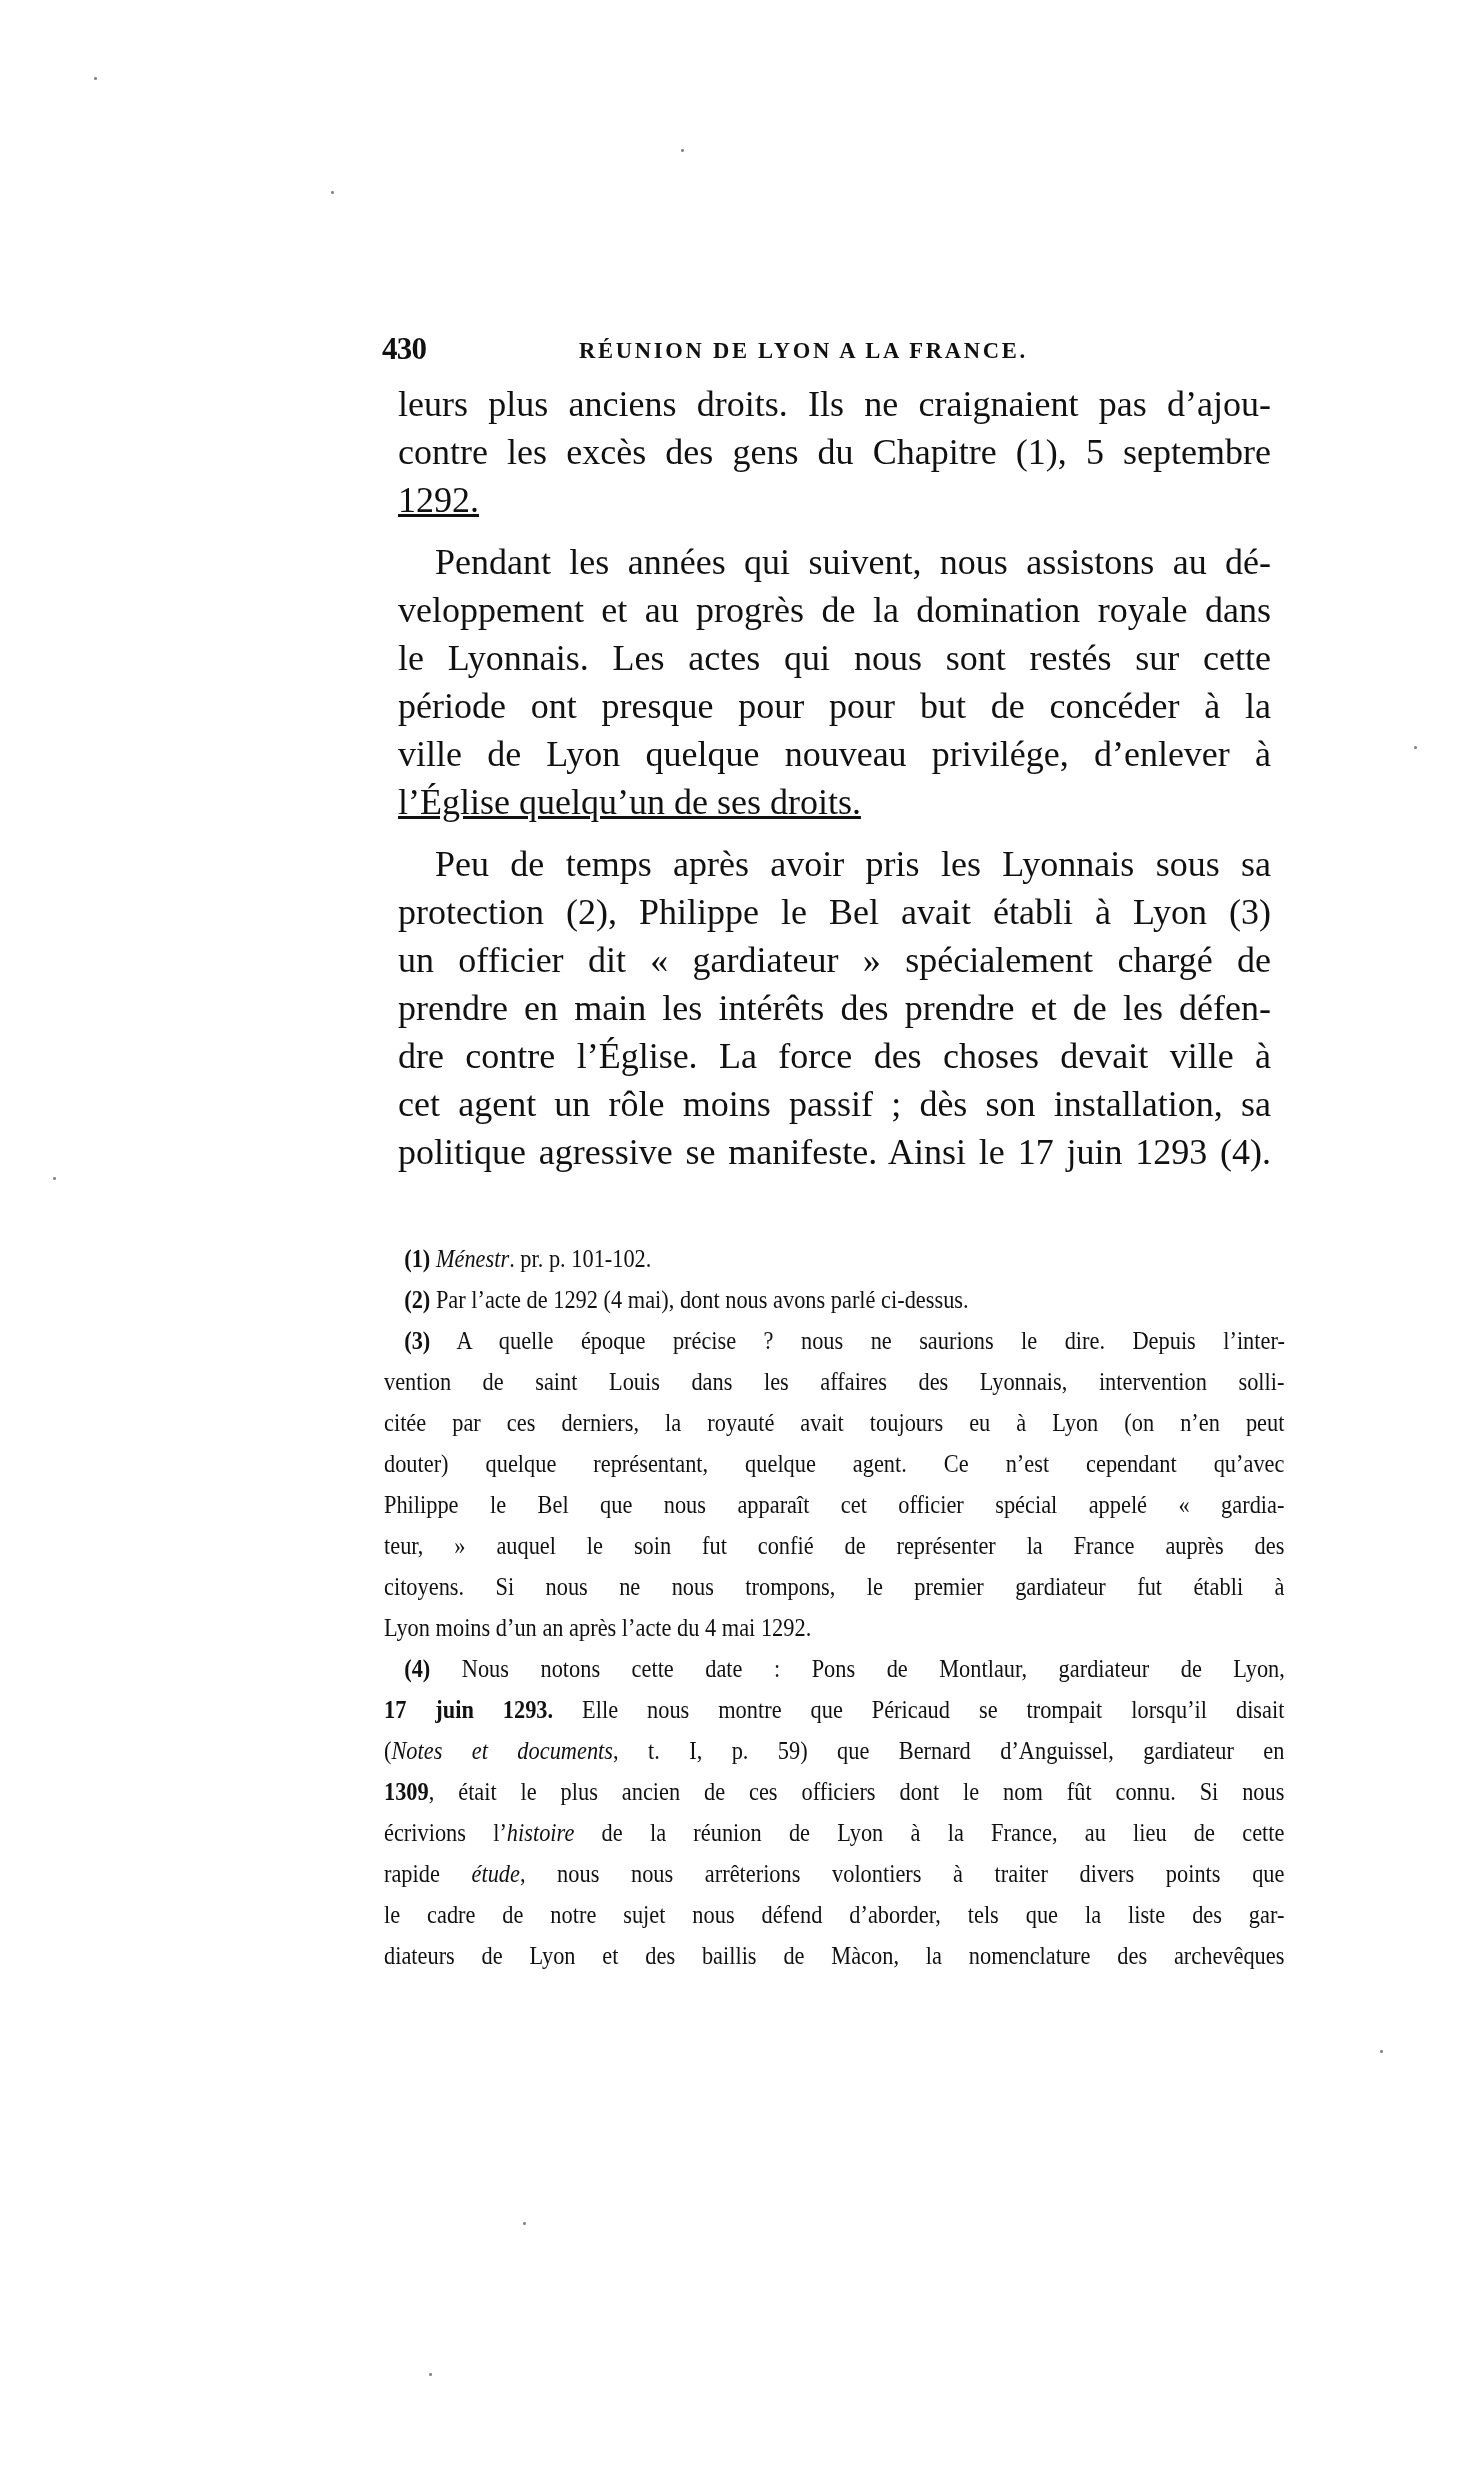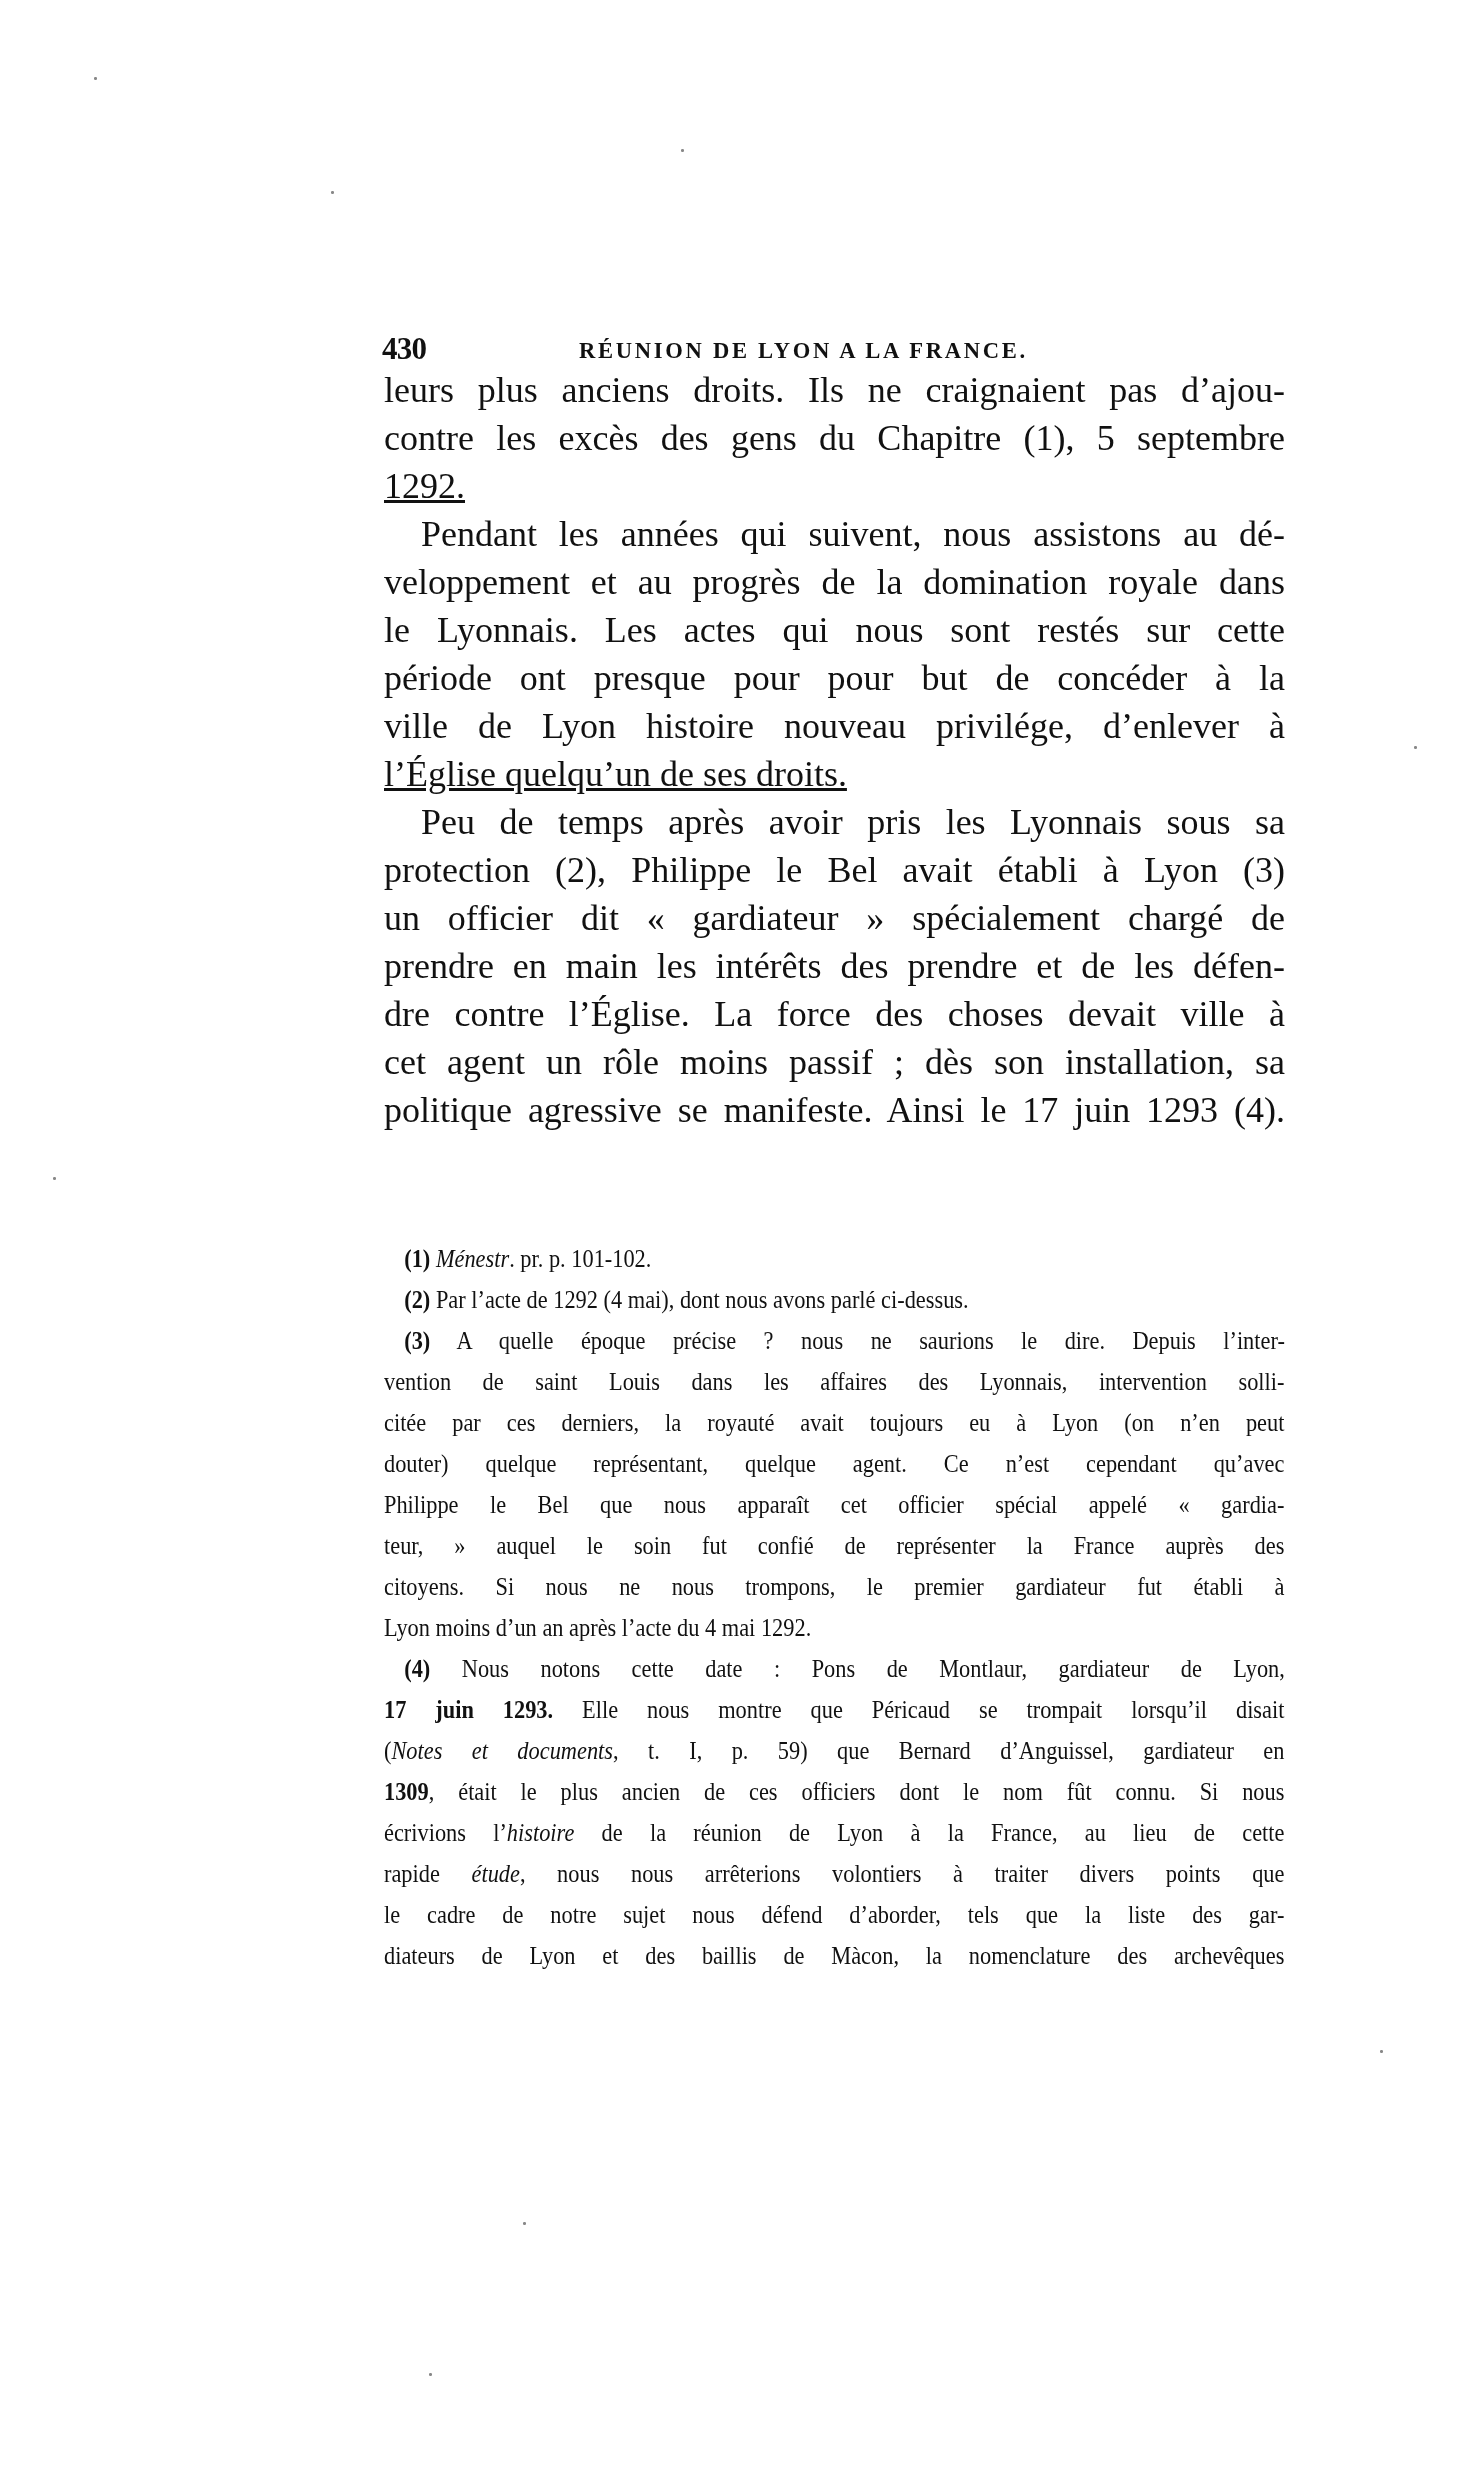--- a/index.html
+++ b/index.html
@@ -6,21 +6,21 @@
   body { width: 1483px; height: 2475px; position: relative; overflow: hidden; color: #111; }
   .page { position: absolute; left: 0; top: 0; width: 1483px; height: 2475px; background: #ffffff; }
   .header { position: absolute; left: 382px; top: 312px; width: 902px; height: 37px;
     font-family: "Liberation Serif", "DejaVu Serif", serif; margin-top: 19px; }
   .page-number { position: absolute; left: 0; top: 0; font-size: 31px; font-weight: bold; letter-spacing: -0.8px; }
   .running-title { position: absolute; left: 197px; top: 6.7px; font-size: 22.6px; font-weight: bold;
     letter-spacing: 2.7px; white-space: nowrap; }
   .body-text { position: absolute; left: 384px; top: 366px; width: 901px;
     font-family: "Liberation Serif", "DejaVu Serif", serif; font-size: 36px; line-height: 48px;
     text-align: justify; hyphens: manual; }
-  .body-text p { margin: 0; }
+  .body-text p { margin: 14px; }
   .line { display: block; text-align: justify; text-align-last: justify; white-space: nowrap; height: 48px; overflow: visible; }
   .line.last { text-align-last: left; text-decoration: underline; }
   .footnotes { position: absolute; left: 384px; top: 1238px; width: 901px;
     font-family: "Liberation Serif", "DejaVu Serif", serif; font-size: 26px; line-height: 41px;
     transform: scaleX(0.86); transform-origin: 0 0; }
   .footnotes .fl { display: block; white-space: nowrap; height: 41px; text-align: justify; text-align-last: justify; width: 1047px; }
   .footnotes .fl.short { text-align-last: left; }
   .footnotes .fl.first { padding-left: 23.5px; width: 1024px; }
   .fn-num { font-weight: bold; }
   .speck { position: absolute; width: 2.5px; height: 2.5px; background: #888; border-radius: 50%; }
@@ -39,21 +39,21 @@
     <p>
       <span class="line">leurs plus anciens droits. Ils ne craignaient pas d’ajou-</span>
       <span class="line">contre les excès des gens du Chapitre (1), 5 septembre</span>
       <span class="line last">1292.</span>
     </p>
     <p>
       <span class="line" style="padding-left:37px">Pendant les années qui suivent, nous assistons au dé-</span>
       <span class="line">veloppement et au progrès de la domination royale dans</span>
       <span class="line">le Lyonnais. Les actes qui nous sont restés sur cette</span>
       <span class="line">période ont presque pour pour but de concéder à la</span>
-      <span class="line">ville de Lyon histoire nouveau privilége, d’enlever à</span>
+      <span class="line">ville de Lyon quelque nouveau privilége, d’enlever à</span>
       <span class="line last">l’Église quelqu’un de ses droits.</span>
     </p>
     <p>
       <span class="line" style="padding-left:37px">Peu de temps après avoir pris les Lyonnais sous sa</span>
       <span class="line">protection (2), Philippe le Bel avait établi à Lyon (3)</span>
       <span class="line">un officier dit « gardiateur » spécialement chargé de</span>
       <span class="line">prendre en main les intérêts des prendre et de les défen-</span>
       <span class="line">dre contre l’Église. La force des choses devait ville à</span>
       <span class="line">cet agent un rôle moins passif ; dès son installation, sa</span>
       <span class="line">politique agressive se manifeste. Ainsi le 17 juin 1293 (4).</span>

